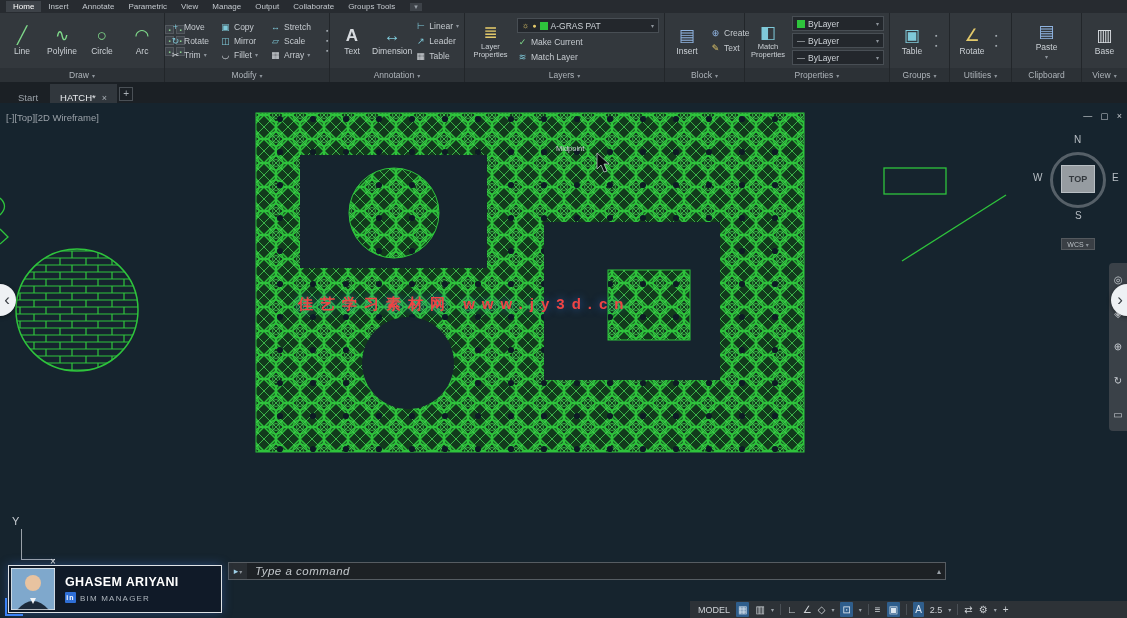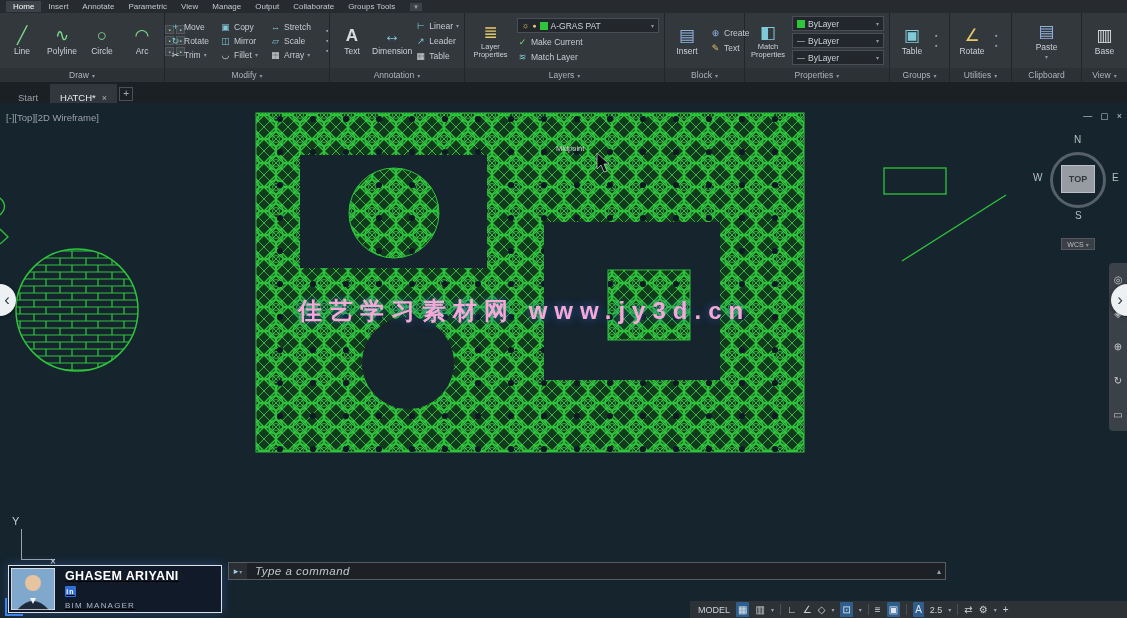--- a/index.html
+++ b/index.html
@@ -36,21 +36,21 @@
   .filetabs{position:absolute;top:82px;left:0;right:0;height:21px;background:#1b2025;display:flex;align-items:flex-end;padding-left:8px;gap:2px;z-index:20;}
   .ftab{height:19px;display:flex;align-items:flex-end;padding:0 10px;font-size:9.5px;color:#9aa1a8;gap:6px;}
   .ftab.active{background:#31373d;color:#e8ebee;}
   .ftab .tclose{font-size:9px;color:#aab0b6;}
   .addtab{width:14px;height:14px;margin-bottom:2px;border:1px solid #4a5056;color:#aab0b6;font-size:10px;line-height:12px;text-align:center;}
 
   
   .canvas{position:absolute;top:103px;left:0;width:1127px;height:515px;background:#16242e;}
   .viewport-label{position:absolute;top:112px;left:6px;font-size:9.5px;color:#9aa1a8;z-index:5;}
   .win-controls{position:absolute;top:111px;right:5px;color:#c3c8cd;font-size:9px;display:flex;gap:8px;z-index:5;}
-  .watermark{position:absolute;top:295px;left:298px;font-size:24px;font-weight:bold;color:#f9a8d4;letter-spacing:7px;text-shadow:0 0 9px rgba(46,111,212,.75);z-index:4;white-space:nowrap;}
+  .watermark{position:absolute;top:295px;left:298px;font-size:15px;font-weight:bold;color:#ef4444;letter-spacing:7px;text-shadow:0 0 9px rgba(46,111,212,.75);z-index:4;white-space:nowrap;}
 
   
   .vc-ring{position:absolute;left:1050px;top:152px;width:56px;height:56px;border:3px solid rgba(150,156,162,.5);border-radius:50%;z-index:6;}
   .vc-face{position:absolute;left:1061px;top:165px;width:34px;height:28px;background:#969ca1;border:1px solid #b9bfc4;color:#33383d;font-size:9px;font-weight:bold;display:flex;align-items:center;justify-content:center;z-index:7;}
   .vc-l{position:absolute;color:#b9bfc5;font-size:10px;z-index:6;}
   .vc-wcs{position:absolute;left:1061px;top:238px;width:34px;height:12px;background:#3a3f45;border:1px solid #54595e;color:#b9bfc4;font-size:7px;display:flex;align-items:center;justify-content:center;gap:2px;z-index:6;}
 
   .navbar{position:absolute;right:0;top:263px;width:18px;height:168px;background:rgba(64,70,76,.88);border-radius:4px 0 0 4px;display:flex;flex-direction:column;align-items:center;justify-content:space-around;color:#c9ced3;font-size:10px;z-index:6;}
 
   
@@ -60,26 +60,26 @@
   .cmdup{color:#9aa1a8;font-size:8px;padding-right:4px;}
 
   
   .statusbar{position:absolute;right:0;bottom:0;height:17px;width:437px;background:#2d3237;display:flex;align-items:center;gap:6px;padding:0 8px;font-size:9px;color:#ced2d6;z-index:12;}
   .sicon{font-size:10px;line-height:15px;}
   .sicon.active{background:#2f5e8c;color:#dce6f0;padding:0 2px;border-radius:1px;}
   .ssep{width:1px;height:11px;background:#4a5056;}
   .sdd{font-size:6px;color:#9aa1a8;}
 
   
-  .presenter{position:absolute;left:8px;top:565px;width:214px;height:48px;display:flex;align-items:center;background:#101a28;border:1px solid #dfe3e7;box-shadow:0 0 10px rgba(70,130,240,.35);z-index:15;text-decoration:underline;}
+  .presenter{position:absolute;left:8px;top:565px;width:214px;height:48px;display:flex;align-items:center;background:#101a28;border:1px solid #dfe3e7;box-shadow:0 0 10px rgba(70,130,240,.35);z-index:15;}
   .presenter::after{content:"";position:absolute;left:-4px;bottom:-4px;width:16px;height:16px;border-left:2px solid #3b82f6;border-bottom:2px solid #3b82f6;}
   .photo{width:44px;height:42px;margin:2px;flex:0 0 auto;}
   .ptext{padding-left:8px;}
   .pname{font-size:12.5px;font-weight:bold;color:#fff;letter-spacing:.4px;}
-  .prole{display:flex;align-items:flex-start;gap:4px;font-size:8px;color:#aeb6be;margin-top:3px;letter-spacing:1.2px;flex-direction:column;}
+  .prole{display:flex;align-items:flex-end;gap:4px;font-size:8px;color:#aeb6be;margin-top:3px;letter-spacing:1.2px;}
   .inbadge{width:11px;height:11px;background:#2f6fd6;color:#fff;font-size:7px;font-weight:bold;display:flex;align-items:center;justify-content:center;border-radius:1px;}
   .pclose{position:absolute;left:50px;top:556px;color:#d8dce0;font-size:10px;z-index:16;}
 
   
   .ucsy{position:absolute;left:12px;top:515px;color:#c6cbd0;font-size:11px;z-index:5;}
   .ucs-v{position:absolute;left:21px;top:529px;width:1px;height:31px;background:#9aa1a8;z-index:5;}
   .ucs-h{position:absolute;left:21px;top:559px;width:34px;height:1px;background:#9aa1a8;z-index:5;}
 
   
   .aibadge{position:absolute;left:6px;top:5px;width:128px;height:38px;background:rgba(244,247,249,.9);border:1px solid #c9ced3;border-radius:5px;display:flex;align-items:center;justify-content:center;font-size:16px;font-weight:bold;color:#3c4248;letter-spacing:3px;z-index:40;}

